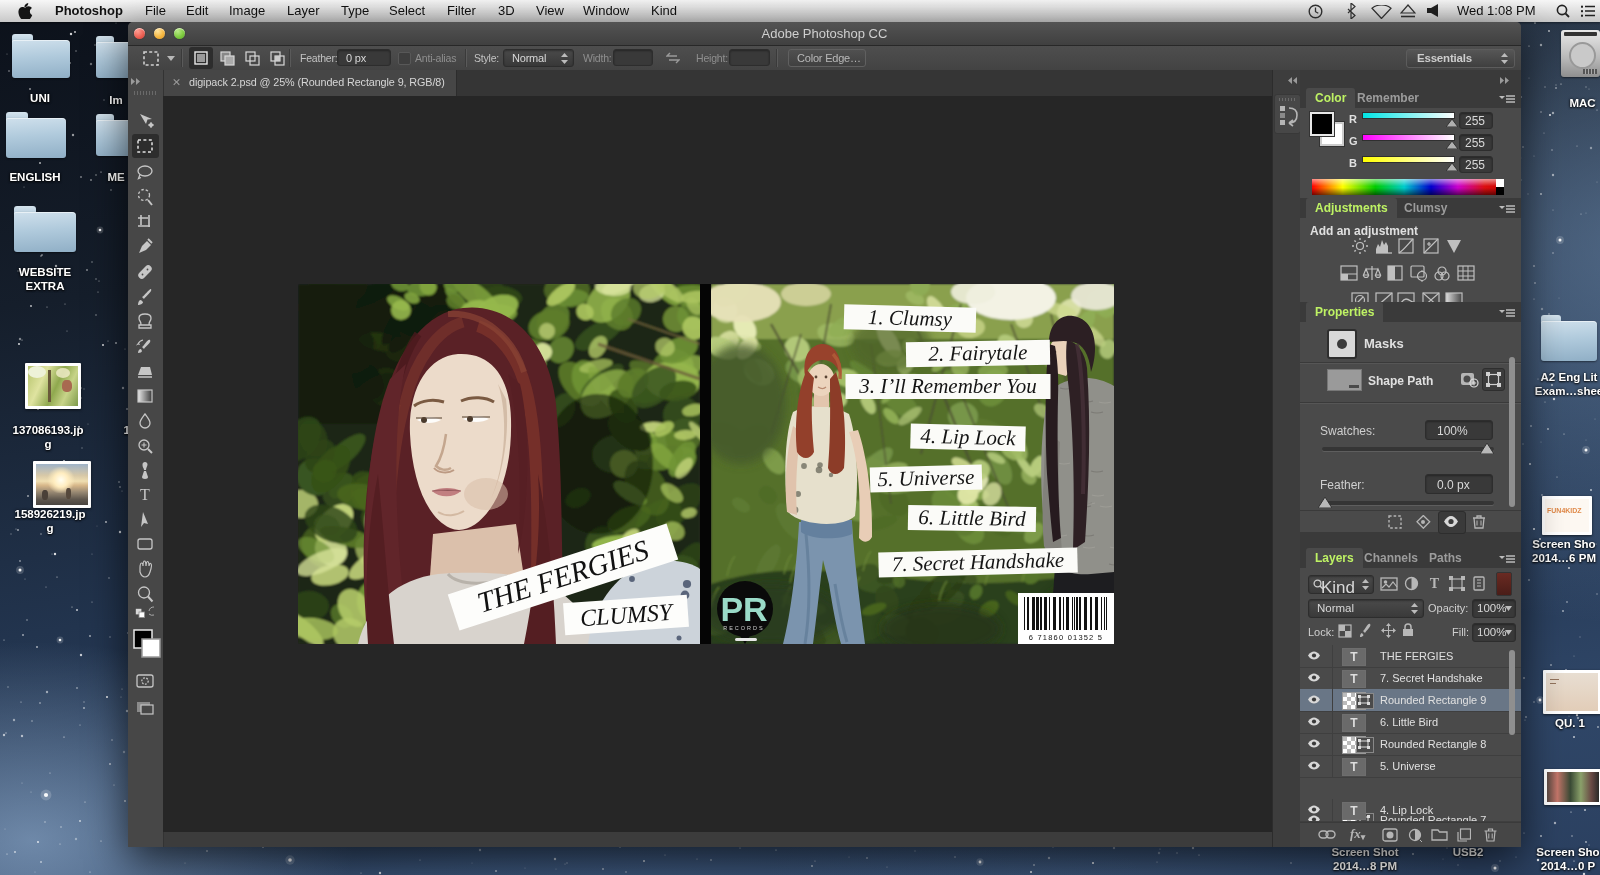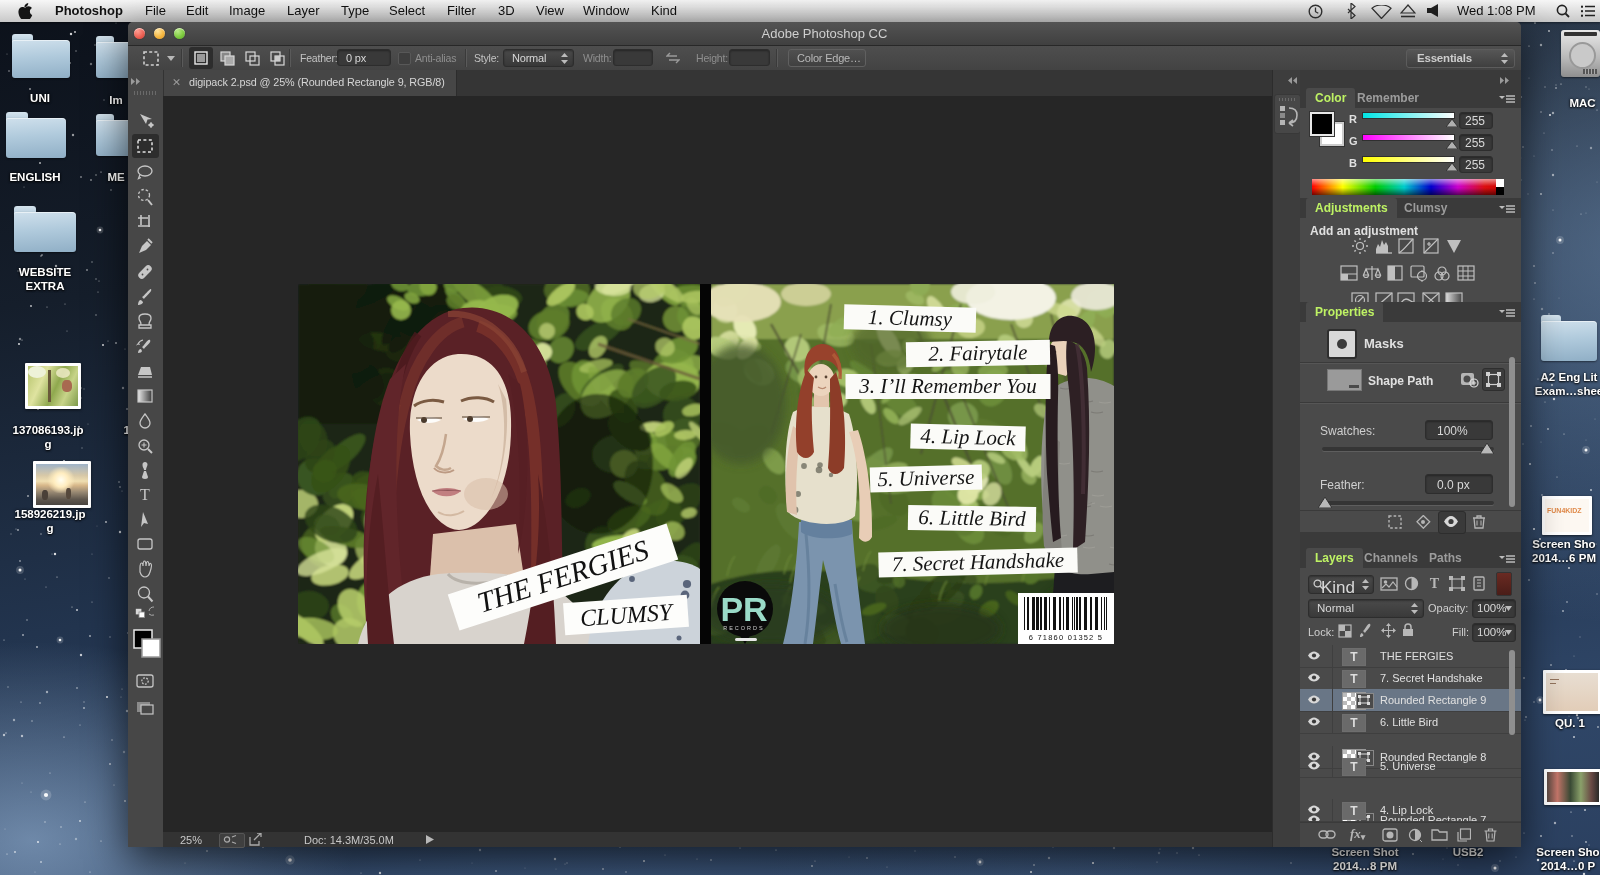--- a/index.html
+++ b/index.html
@@ -1299,36 +1299,20 @@
           <rect x="373" y="313" width="3" height="33" fill="#111"></rect>
           <rect x="379" y="313" width="2" height="33" fill="#111"></rect>
           <rect x="384" y="313" width="3" height="33" fill="#111"></rect>
           <rect x="390" y="313" width="1" height="33" fill="#111"></rect>
           <rect x="393" y="313" width="1" height="33" fill="#111"></rect>
           <rect x="395" y="313" width="1" height="33" fill="#111"></rect>
           <text x="355" y="356" text-anchor="middle" font-family="Liberation Sans" font-size="7.5" fill="#111" letter-spacing="1.2">6 71860 01352 5</text>
         </g>
       </svg>
     </div>
- <div id="statusbar">
-  <span class="abs" style="left:17px;top:2px">25%</span>
-  <div class="abs" style="left:56px;top:1px;width:24px;height:13px;background:#3f3f3f;border:1px solid #555;border-radius:2px"></div>
-  <svg class="abs" style="left:60px;top:3px" width="16" height="9" viewBox="0 0 16 9">
-        <circle cx="4" cy="4.5" r="2.6" fill="none" stroke="#aaa" stroke-width="1.2"></circle>
-        <path d="M9 2l4-1.5M9 7l4 1.5" stroke="#aaa" stroke-width="1.1"></path>
-      </svg>
-  <svg class="abs" style="left:86px;top:1px" width="14" height="13" viewBox="0 0 14 13">
-        <path d="M1 4v8h9V8" fill="none" stroke="#aaa" stroke-width="1.3"></path>
-        <path d="M5 7L12 0M12 0v4M12 0H8" fill="none" stroke="#aaa" stroke-width="1.3"></path>
-      </svg>
-  <span class="abs" style="left:141px;top:2px">Doc: 14.3M/35.0M</span>
-  <svg class="abs" style="left:263px;top:3px" width="8" height="9" viewBox="0 0 8 9">
-        <path d="M0 0l8 4.5L0 9z" fill="#b8b8b8"></path>
-      </svg>
- </div>
  <div id="dockstrip">
   <svg class="abs" style="right:4px;top:7px" width="10" height="7" viewBox="0 0 10 7">
         <path d="M10 0L6 3.5 10 7zM5 0L1 3.5 5 7z" fill="#9a9a9a"></path>
       </svg>
   <div class="abs" style="left:1px;top:24px;width:25px;height:38px;background:#474747;border:1px solid #383838;border-radius:3px">
    <div class="abs" style="left:4px;top:3px;width:18px;height:3px;background:repeating-linear-gradient(90deg,#6a6a6a 0 1px,transparent 1px 3px)"></div>
    <svg class="abs" style="left:4px;top:9px" width="20" height="26" viewBox="0 0 20 26">
           <rect x="1" y="2" width="5" height="5" fill="#b5b5b5"></rect>
           <rect x="1" y="9" width="5" height="5" fill="#8a8a8a"></rect>
           <rect x="1" y="16" width="5" height="5" fill="#b5b5b5"></rect>
@@ -1668,21 +1652,21 @@
           </div>
           <div class="lrow" style="top:163px;">
             <svg class="eye" viewBox="0 0 14 9">
               <path d="M1 4.5C3 1.5 5 .5 7 .5s4 1 6 4C11 7.5 9 8.5 7 8.5s-4-1-6-4z" fill="#d8d8d8"></path>
               <circle cx="7" cy="4.5" r="2.1" fill="#3a3a3a"></circle>
             </svg>
             <div class="abs" style="left:32px;top:0;width:1px;height:22px;background:#3f3f3f"></div>
             <div class="lthumb" style="background:#6a6a6a">T</div>
             <span class="lname" style="left:80px">6. Little Bird</span>
           </div>
-          <div class="lrow" style="top:198px;">
+          <div class="lrow" style="top:185px;">
             <svg class="eye" viewBox="0 0 14 9">
               <path d="M1 4.5C3 1.5 5 .5 7 .5s4 1 6 4C11 7.5 9 8.5 7 8.5s-4-1-6-4z" fill="#d8d8d8"></path>
               <circle cx="7" cy="4.5" r="2.1" fill="#3a3a3a"></circle>
             </svg>
             <div class="abs" style="left:32px;top:0;width:1px;height:22px;background:#3f3f3f"></div>
             <div class="lthumb checker" style="width:22px;border:1px solid #999"></div>
             <div class="abs" style="left:56px;top:4px;width:16px;height:14px;background:#4a4a4a;border:1px solid #888">
               <svg class="abs" style="left:1px;top:1px" width="12" height="10" viewBox="0 0 12 10">
                 <rect x="2" y="2" width="8" height="6" fill="none" stroke="#ddd" stroke-width="1"></rect>
                 <g fill="#ddd">

